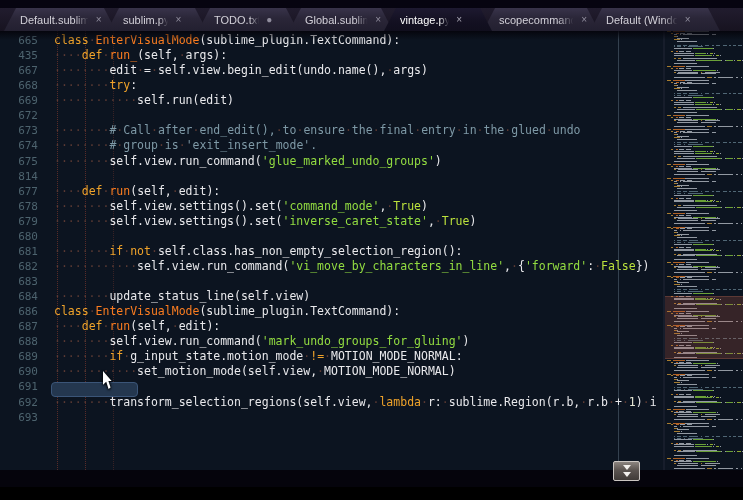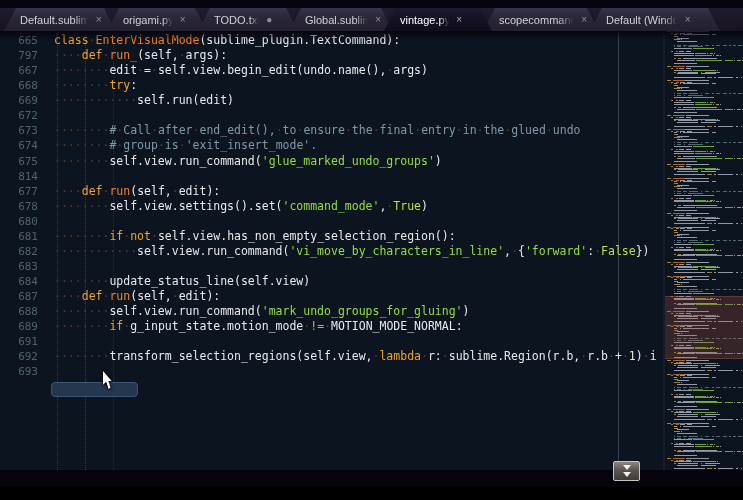--- a/index.html
+++ b/index.html
@@ -78,21 +78,21 @@
 
 <div class="window">
 
   <div class="tabbar">
     <div class="tabs">
       <div class="tab" style="width:112px">
         <span class="tab-label">Default.sublim</span>
         <span class="tab-ind">×</span>
       </div>
       <div class="tab" style="width:100px">
-        <span class="tab-label">origami.py</span>
+        <span class="tab-label">sublim.py</span>
         <span class="tab-ind">×</span>
       </div>
       <div class="tab" style="width:100px">
         <span class="tab-label">TODO.txt</span>
         <span class="tab-ind">●</span>
       </div>
       <div class="tab" style="width:104px">
         <span class="tab-label">Global.sublime</span>
         <span class="tab-ind">×</span>
       </div>
@@ -112,39 +112,42 @@
   </div>
 
   <div class="editor">
     <div class="guides" style="left:57px"></div>
     <div class="guides" style="left:85px"></div>
     <div class="guides" style="left:113px;opacity:.5"></div>
     <div class="ruler"></div>
     <div class="selection"></div>
     <div class="code-lines">
         <div class="code-row"><span class="ln">665</span><span class="lc"><span class="tk-kw">class</span><span class="tk-ws">·</span><span class="tk-nm">EnterVisualMode</span><span class="tk-pl">(sublime_plugin.TextCommand):</span></span></div>
-        <div class="code-row"><span class="ln">797</span><span class="lc"><span class="tk-ws">····</span><span class="tk-kw">def</span><span class="tk-ws">·</span><span class="tk-nm">run_</span><span class="tk-pl">(self,</span><span class="tk-ws">·</span><span class="tk-pl">args):</span></span></div>
+        <div class="code-row"><span class="ln">435</span><span class="lc"><span class="tk-ws">····</span><span class="tk-kw">def</span><span class="tk-ws">·</span><span class="tk-nm">run_</span><span class="tk-pl">(self,</span><span class="tk-ws">·</span><span class="tk-pl">args):</span></span></div>
         <div class="code-row"><span class="ln">667</span><span class="lc"><span class="tk-ws">········</span><span class="tk-pl">edit</span><span class="tk-ws">·</span><span class="tk-pl">=</span><span class="tk-ws">·</span><span class="tk-pl">self.view.begin_edit(undo.name(),</span><span class="tk-ws">·</span><span class="tk-pl">args)</span></span></div>
         <div class="code-row"><span class="ln">668</span><span class="lc"><span class="tk-ws">········</span><span class="tk-kw">try</span><span class="tk-pl">:</span></span></div>
         <div class="code-row"><span class="ln">669</span><span class="lc"><span class="tk-ws">············</span><span class="tk-pl">self.run(edit)</span></span></div>
         <div class="code-row"><span class="ln">672</span><span class="lc"></span></div>
         <div class="code-row"><span class="ln">673</span><span class="lc"><span class="tk-ws">········</span><span class="tk-cm">#</span><span class="tk-ws">·</span><span class="tk-cm">Call</span><span class="tk-ws">·</span><span class="tk-cm">after</span><span class="tk-ws">·</span><span class="tk-cm">end_edit(),</span><span class="tk-ws">·</span><span class="tk-cm">to</span><span class="tk-ws">·</span><span class="tk-cm">ensure</span><span class="tk-ws">·</span><span class="tk-cm">the</span><span class="tk-ws">·</span><span class="tk-cm">final</span><span class="tk-ws">·</span><span class="tk-cm">entry</span><span class="tk-ws">·</span><span class="tk-cm">in</span><span class="tk-ws">·</span><span class="tk-cm">the</span><span class="tk-ws">·</span><span class="tk-cm">glued</span><span class="tk-ws">·</span><span class="tk-cm">undo</span></span></div>
         <div class="code-row"><span class="ln">674</span><span class="lc"><span class="tk-ws">········</span><span class="tk-cm">#</span><span class="tk-ws">·</span><span class="tk-cm">group</span><span class="tk-ws">·</span><span class="tk-cm">is</span><span class="tk-ws">·</span><span class="tk-cm">'exit_insert_mode'.</span></span></div>
         <div class="code-row"><span class="ln">675</span><span class="lc"><span class="tk-ws">········</span><span class="tk-pl">self.view.run_command(</span><span class="tk-st">'glue_marked_undo_groups'</span><span class="tk-pl">)</span></span></div>
         <div class="code-row"><span class="ln">814</span><span class="lc"></span></div>
         <div class="code-row"><span class="ln">677</span><span class="lc"><span class="tk-ws">····</span><span class="tk-kw">def</span><span class="tk-ws">·</span><span class="tk-nm">run</span><span class="tk-pl">(self,</span><span class="tk-ws">·</span><span class="tk-pl">edit):</span></span></div>
         <div class="code-row"><span class="ln">678</span><span class="lc"><span class="tk-ws">········</span><span class="tk-pl">self.view.settings().set(</span><span class="tk-st">'command_mode'</span><span class="tk-pl">,</span><span class="tk-ws">·</span><span class="tk-bo">True</span><span class="tk-pl">)</span></span></div>
+        <div class="code-row"><span class="ln">679</span><span class="lc"><span class="tk-ws">········</span><span class="tk-pl">self.view.settings().set(</span><span class="tk-st">'inverse_caret_state'</span><span class="tk-pl">,</span><span class="tk-ws">·</span><span class="tk-bo">True</span><span class="tk-pl">)</span></span></div>
         <div class="code-row"><span class="ln">680</span><span class="lc"></span></div>
-        <div class="code-row"><span class="ln">681</span><span class="lc"><span class="tk-ws">········</span><span class="tk-kw">if</span><span class="tk-ws">·</span><span class="tk-kw">not</span><span class="tk-ws">·</span><span class="tk-pl">self.view.has_non_empty_selection_region():</span></span></div>
+        <div class="code-row"><span class="ln">681</span><span class="lc"><span class="tk-ws">········</span><span class="tk-kw">if</span><span class="tk-ws">·</span><span class="tk-kw">not</span><span class="tk-ws">·</span><span class="tk-pl">self.class.has_non_empty_selection_region():</span></span></div>
         <div class="code-row"><span class="ln">682</span><span class="lc"><span class="tk-ws">············</span><span class="tk-pl">self.view.run_command(</span><span class="tk-st">'vi_move_by_characters_in_line'</span><span class="tk-pl">,</span><span class="tk-ws">·</span><span class="tk-pl">{</span><span class="tk-st">'forward'</span><span class="tk-pl">:</span><span class="tk-ws">·</span><span class="tk-bo">False</span><span class="tk-pl">})</span></span></div>
         <div class="code-row"><span class="ln">683</span><span class="lc"></span></div>
         <div class="code-row"><span class="ln">684</span><span class="lc"><span class="tk-ws">········</span><span class="tk-pl">update_status_line(self.view)</span></span></div>
+        <div class="code-row"><span class="ln">686</span><span class="lc"><span class="tk-kw">class</span><span class="tk-ws">·</span><span class="tk-nm">EnterVisualMode</span><span class="tk-pl">(sublime_plugin.TextCommand):</span></span></div>
         <div class="code-row"><span class="ln">687</span><span class="lc"><span class="tk-ws">····</span><span class="tk-kw">def</span><span class="tk-ws">·</span><span class="tk-nm">run</span><span class="tk-pl">(self,</span><span class="tk-ws">·</span><span class="tk-pl">edit):</span></span></div>
         <div class="code-row"><span class="ln">688</span><span class="lc"><span class="tk-ws">········</span><span class="tk-pl">self.view.run_command(</span><span class="tk-st">'mark_undo_groups_for_gluing'</span><span class="tk-pl">)</span></span></div>
         <div class="code-row"><span class="ln">689</span><span class="lc"><span class="tk-ws">········</span><span class="tk-kw">if</span><span class="tk-ws">·</span><span class="tk-pl">g_input_state.motion_mode</span><span class="tk-ws">·</span><span class="tk-kw">!=</span><span class="tk-ws">·</span><span class="tk-pl">MOTION_MODE_NORMAL:</span></span></div>
+        <div class="code-row"><span class="ln">690</span><span class="lc"><span class="tk-ws">············</span><span class="tk-pl">set_motion_mode(self.view,</span><span class="tk-ws">·</span><span class="tk-pl">MOTION_MODE_NORMAL)</span></span></div>
         <div class="code-row"><span class="ln">691</span><span class="lc"></span></div>
         <div class="code-row"><span class="ln">692</span><span class="lc"><span class="tk-ws">········</span><span class="tk-pl">transform_selection_regions(self.view,</span><span class="tk-ws">·</span><span class="tk-kw">lambda</span><span class="tk-ws">·</span><span class="tk-pl">r:</span><span class="tk-ws">·</span><span class="tk-pl">sublime.Region(r.b,</span><span class="tk-ws">·</span><span class="tk-pl">r.b</span><span class="tk-ws">·</span><span class="tk-pl">+</span><span class="tk-ws">·</span><span class="tk-nu">1</span><span class="tk-pl">)</span><span class="tk-ws">·</span><span class="tk-pl">i</span></span></div>
         <div class="code-row"><span class="ln">693</span><span class="lc"></span></div>
       </div>
   </div>
 
   <div class="minimap">
     <div>
         <div class="mm-row"><span class="mm-bar" style="width: 4px; background: rgb(210, 154, 51);"></span><span class="mm-bar" style="width: 0.8px; background: transparent;"></span><span class="mm-bar" style="width: 11.2px; background: rgb(224, 122, 40);"></span><span class="mm-bar" style="width: 23.2px; background: rgb(185, 191, 198);"></span></div>
         <div class="mm-row"><span class="mm-bar" style="width: 3.2px; background: transparent;"></span><span class="mm-bar" style="width: 2.4px; background: rgb(210, 154, 51);"></span><span class="mm-bar" style="width: 0.8px; background: transparent;"></span><span class="mm-bar" style="width: 3.2px; background: rgb(224, 122, 40);"></span><span class="mm-bar" style="width: 4.8px; background: rgb(185, 191, 198);"></span><span class="mm-bar" style="width: 0.8px; background: transparent;"></span><span class="mm-bar" style="width: 4.8px; background: rgb(185, 191, 198);"></span></div>

